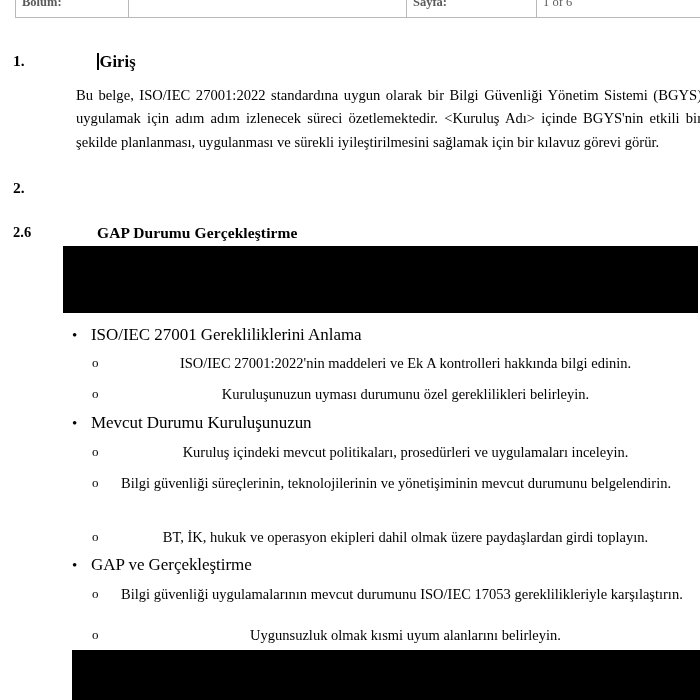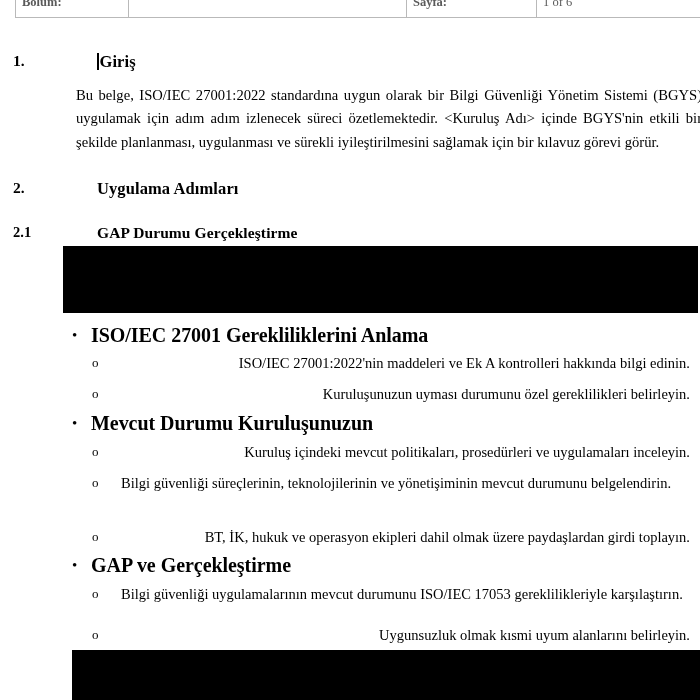--- a/index.html
+++ b/index.html
@@ -98,22 +98,22 @@
   }
   .bullet-marker {
     flex: 0 0 27px;
     font-size: 15px;
     line-height: 22px;
     text-align: left;
     padding-left: 8px;
     box-sizing: border-box;
   }
   .bullet-label {
-    font-weight: bold;
-    font-size: 20px;
+    font-weight: normal;
+    font-size: 17px;
     line-height: 22px;
     letter-spacing: -0.05px;
   }
 
   .sub-item {
     position: absolute;
     left: 92px;
     width: 598px;
     display: flex;
   }
@@ -123,21 +123,21 @@
     line-height: 22.4px;
   }
   .sub-text {
     font-size: 14.5px;
     line-height: 22.4px;
     text-align: justify;
     text-justify: inter-word;
     flex: 1 1 auto;
   }
   .sub-text.nowrap-justify {
-    text-align: right;
+    text-align: center;
     font-family: Liberation Serif, serif;
   }
 </style>
 </head>
 <body>
 
 <table class="header-table">
   <tbody>
       <tr>
     <td class="lbl col-a">Bölüm:</td>
@@ -150,25 +150,24 @@
 
 <div class="h-row" style="top:52px;">
   <span class="h-num">1.</span>
   <span class="h-text"><span class="caret"></span><span>Giriş</span></span>
 </div>
 
 <div class="para" style="top:84px;">Bu belge, ISO/IEC 27001:2022 standardına uygun olarak bir Bilgi Güvenliği Yönetim Sistemi (BGYS) uygulamak için adım adım izlenecek süreci özetlemektedir. &lt;Kuruluş Adı&gt; içinde BGYS'nin etkili bir şekilde planlanması, uygulanması ve sürekli iyileştirilmesini sağlamak için bir kılavuz görevi görür.</div>
 
 <div class="h-row" style="top:179px;">
   <span class="h-num">2.</span>
-  <span class="h-text">Uygulama Adımları</span>
 </div>
 
 <div class="h-row" style="top:224px;">
-  <span class="h-num sub">2.1</span>
+  <span class="h-num sub">2.6</span>
   <span class="h-text sub">GAP Durumu Gerçekleştirme</span>
 </div>
 
 <div class="redaction" style="left:63px; top:246px; width:635px; height:67px;"></div>
 
 <div class="bullet-item" style="top:324px;">
   <span class="bullet-marker">•</span>
   <span class="bullet-label">ISO/IEC 27001 Gerekliliklerini Anlama</span>
 </div>
 <div class="sub-item" style="top:352px;">

